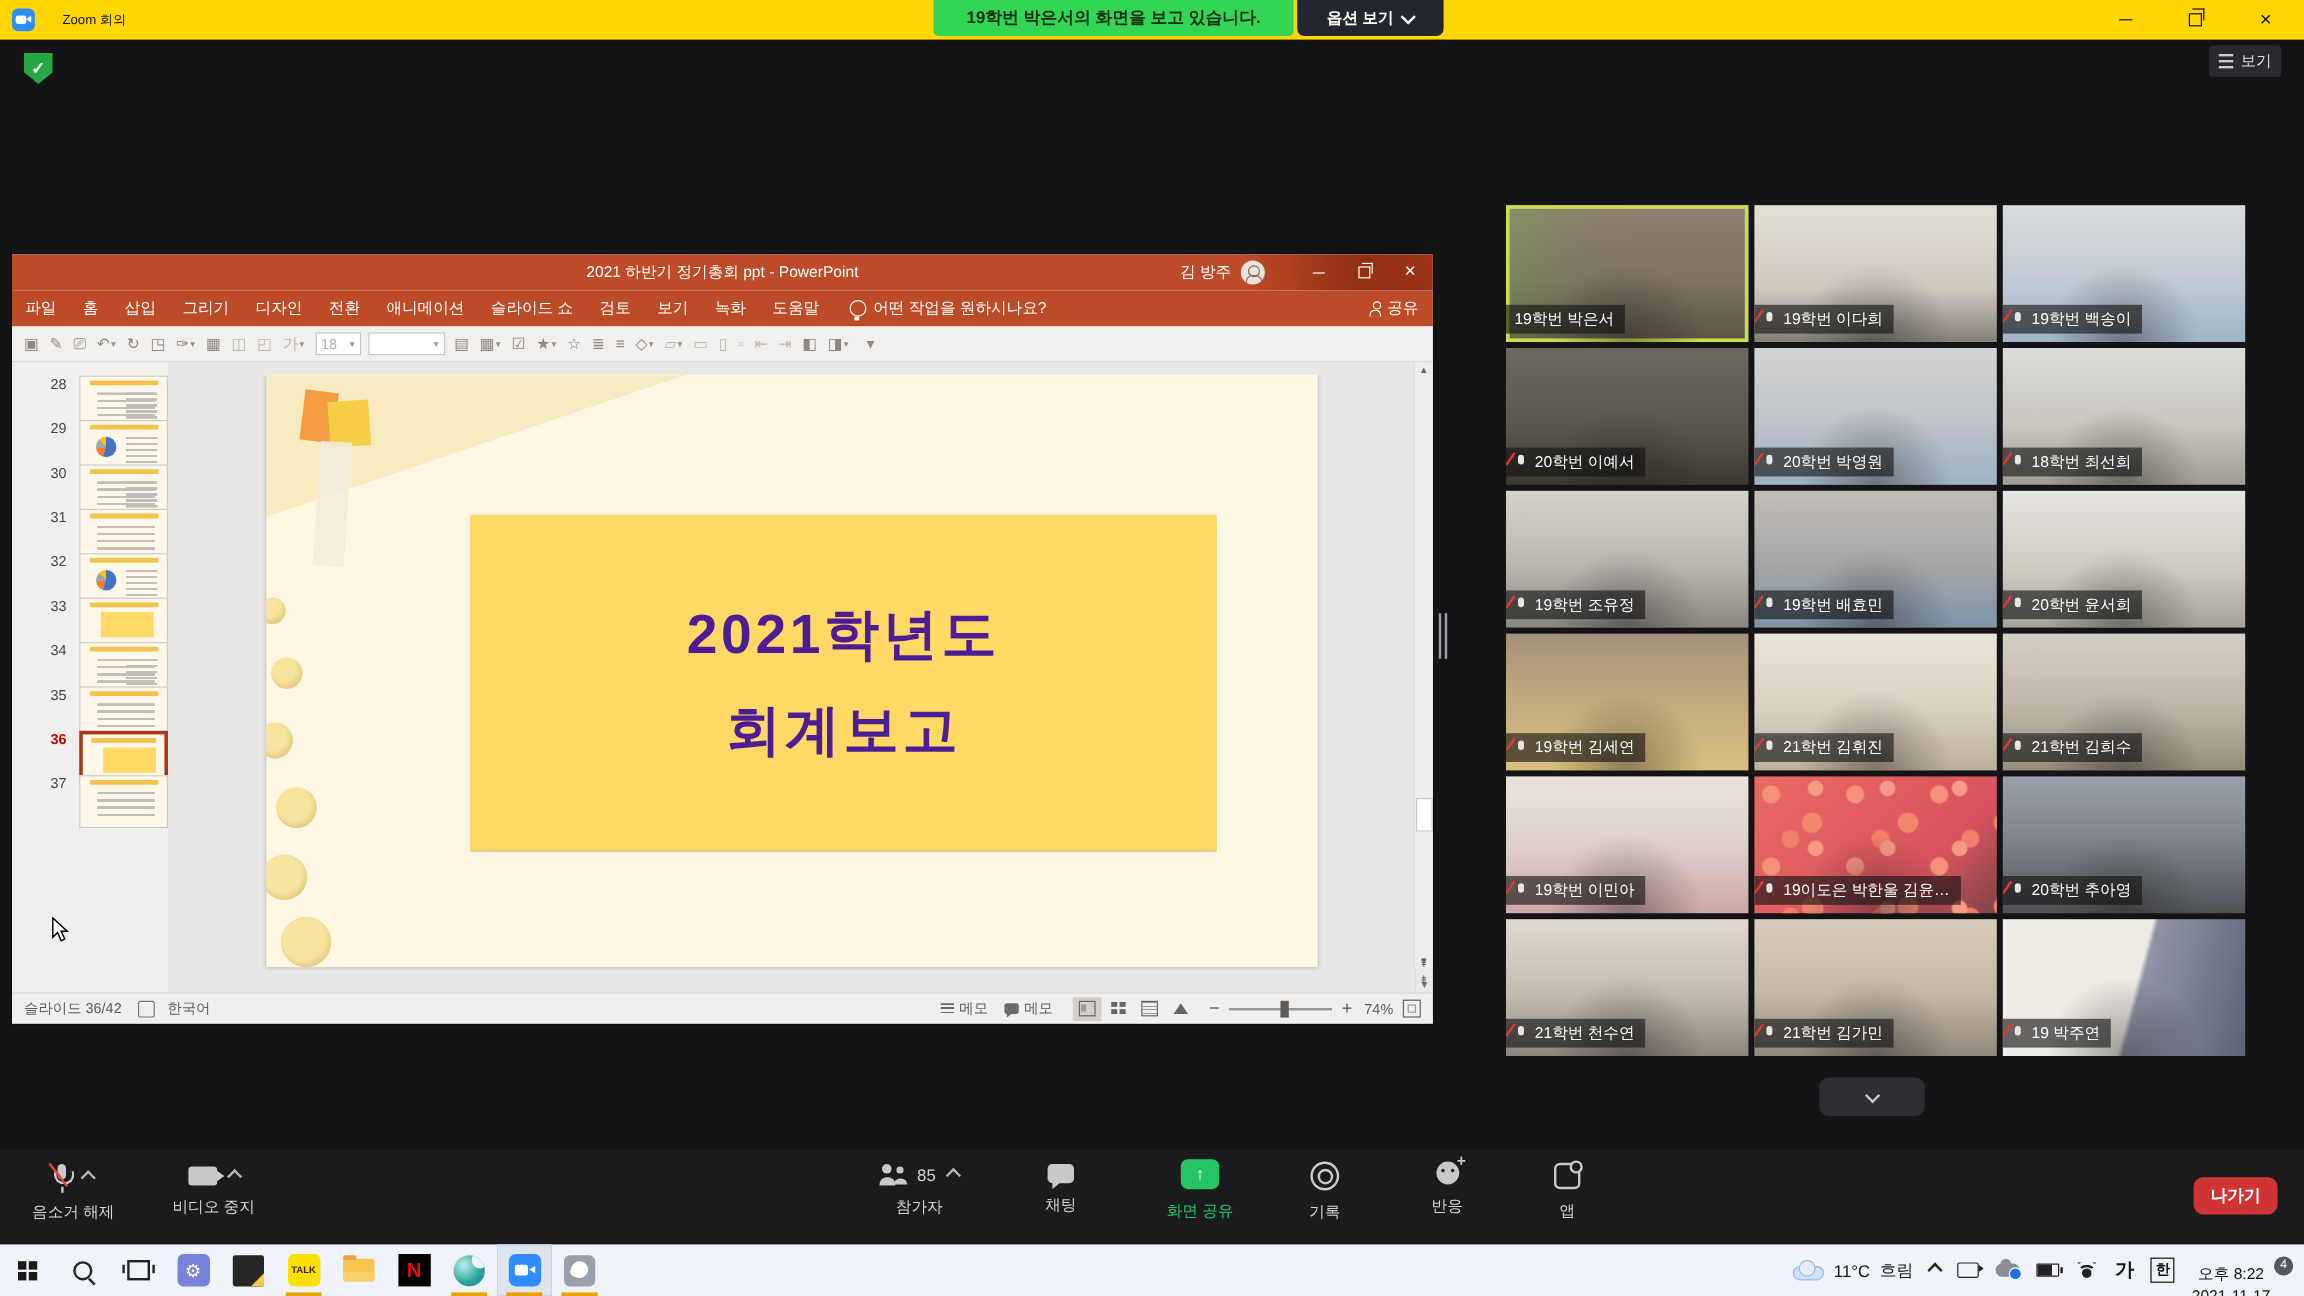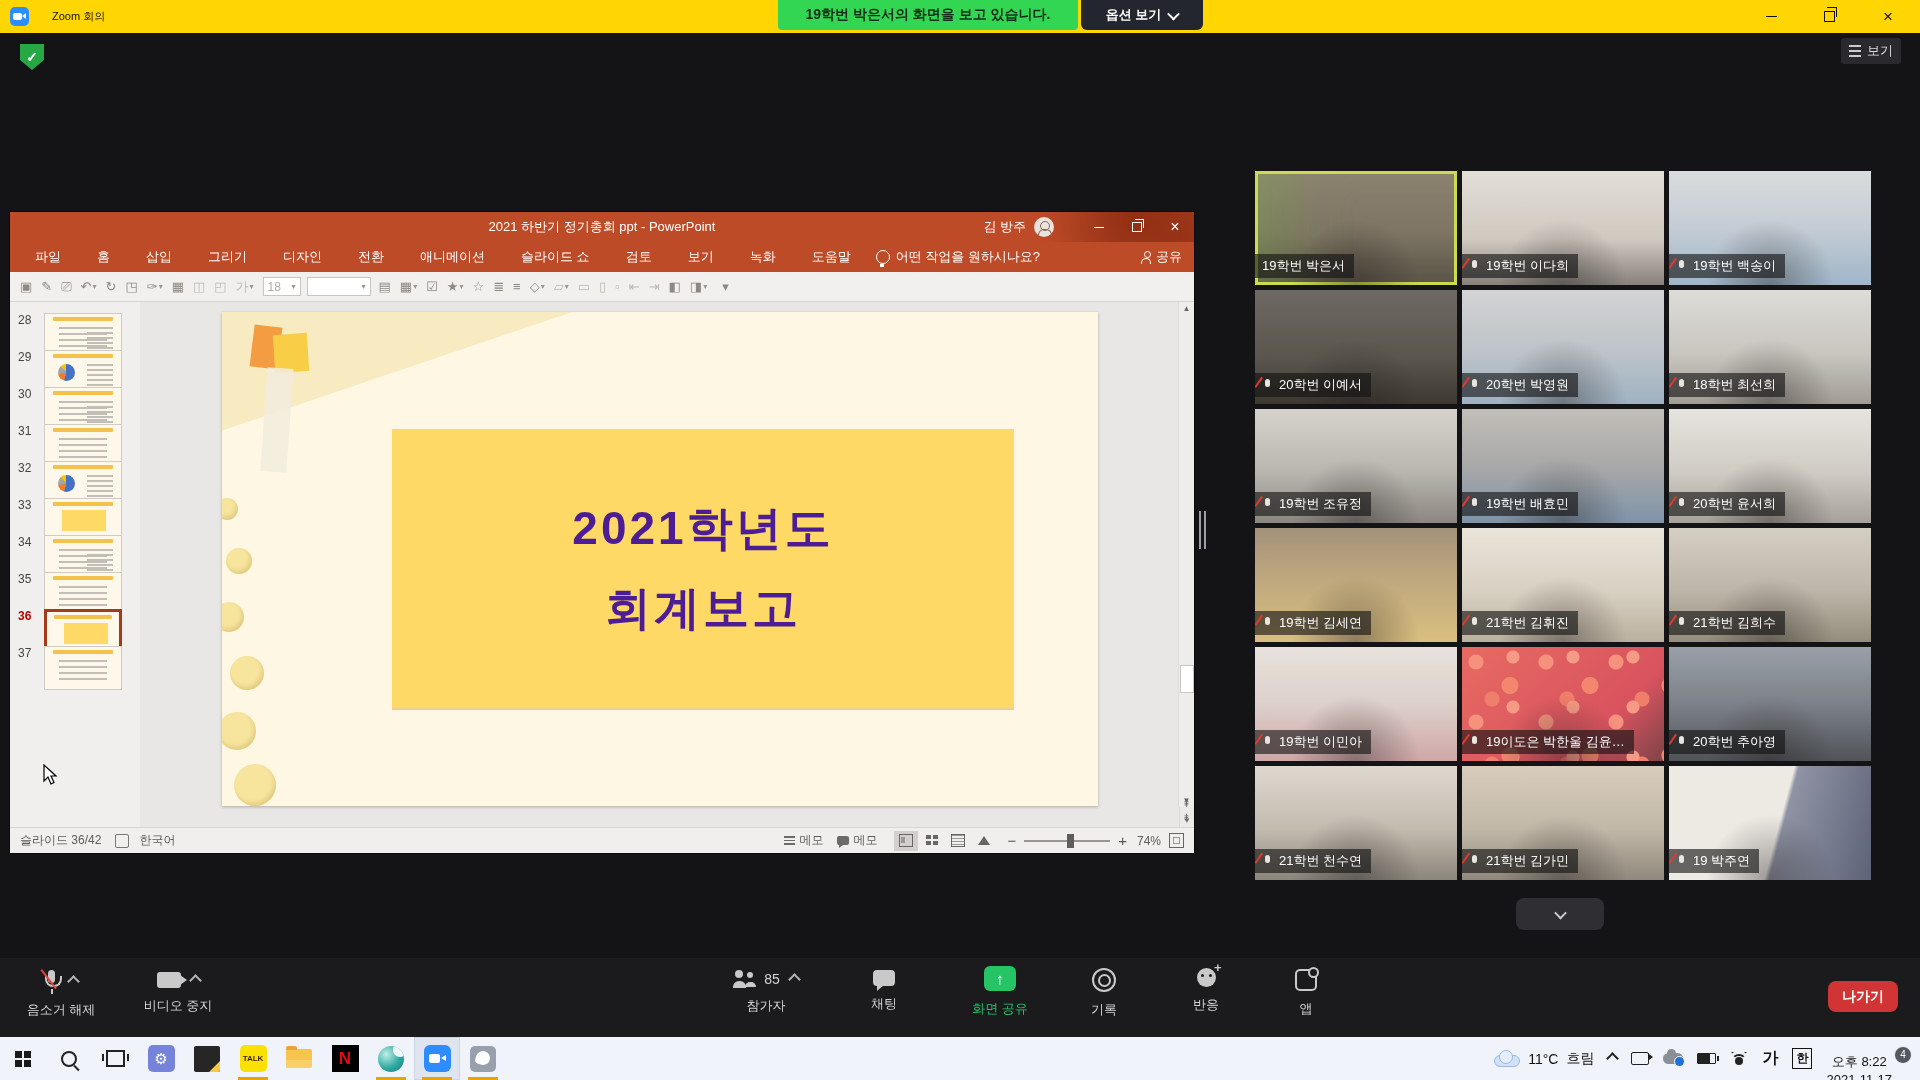--- a/index.html
+++ b/index.html
@@ -48,40 +48,40 @@
   .pacct{position:absolute;right:140px;top:0;height:30px;display:flex;align-items:center;gap:8px;color:#fff;font-size:13px;z-index:2;}
   .avatar{width:20px;height:20px;border-radius:50%;background:#e9e2dd;position:relative;}
   .avatar::before{content:"";position:absolute;left:6px;top:4px;width:8px;height:8px;border-radius:50%;border:1.4px solid #8a6a5a;}
   .avatar::after{content:"";position:absolute;left:4px;top:12px;width:12px;height:6px;border:1.4px solid #8a6a5a;border-bottom:none;border-radius:6px 6px 0 0;}
   .pwbtn{width:38px;height:30px;display:flex;align-items:center;justify-content:center;color:#fff;z-index:2;}
   .min-w{width:10px;border-top:1.4px solid #fff;}
   .res-w{width:8px;height:8px;border:1.3px solid #fff;position:relative;}
   .res-w::before{content:"";position:absolute;left:2px;top:-4px;width:8px;height:8px;border:1.3px solid #fff;border-bottom:none;border-left:none;}
 
   .ptabs{position:absolute;left:0;top:30px;width:100%;height:30px;background:#BE4B27;display:flex;align-items:center;color:#fff;font-size:13px;}
-  .ptab{padding:0 11px;height:30px;display:flex;align-items:center;white-space:nowrap;margin-left:14px;}
+  .ptab{padding:0 11px;height:30px;display:flex;align-items:center;white-space:nowrap;}
   .bulb{width:12px;height:12px;border:1.5px solid #fff;border-radius:50%;position:relative;margin:0 6px 0 14px;}
   .bulb::after{content:"";position:absolute;left:3px;bottom:-4px;width:4px;height:3px;background:#fff;}
   .pshare{position:absolute;right:12px;display:flex;align-items:center;gap:5px;}
   .person-ic{width:10px;height:12px;position:relative;}
   .person-ic::before{content:"";position:absolute;left:2.5px;top:0;width:5px;height:5px;border-radius:50%;border:1.4px solid #fff;}
   .person-ic::after{content:"";position:absolute;left:0;bottom:-1px;width:8px;height:5px;border:1.4px solid #fff;border-bottom:none;border-radius:5px 5px 0 0;}
 
   .qbar{position:absolute;left:0;top:60px;width:100%;height:30px;background:#f2f0ef;border-bottom:1px solid #d6d3d0;
         display:flex;align-items:center;padding-left:10px;box-sizing:border-box;color:#8d8880;font-size:13px;}
   .qbar .qi{margin-right:9px;display:flex;align-items:center;gap:1px;white-space:nowrap;}
   .qbar .dim{color:#bdb9b2;}
   .qbar .dd{font-size:8px;color:#9a968f;}
   .fsize{width:38px;height:19px;border:1px solid #c9c6c2;background:#fff;color:#b0aca6;font-size:12px;
          display:flex;align-items:center;justify-content:space-between;padding:2px 4px;box-sizing:border-box;margin-right:6px;}
   .fbox{width:64px;height:19px;border:1px solid #c9c6c2;background:#fff;display:flex;align-items:center;justify-content:flex-end;padding:0 4px;box-sizing:border-box;margin-right:8px;}
 
   
   .thumbs{position:absolute;left:0;top:90px;bottom:26px;width:130px;background:#f1efee;overflow:hidden;padding-top:11px;box-sizing:border-box;}
-  .titem{display:flex;height:28px;margin-bottom:9px;}
+  .titem{display:flex;height:28px;margin-bottom:9px;padding-left:24px;}
   .tnum{width:26px;padding-left:8px;font-size:12px;color:#444;}
   .tbox{width:78px;height:44px;background:#fdf8ea;border:1px solid #cfccc8;box-sizing:border-box;position:relative;overflow:hidden;}
   .tbox::before{content:"";position:absolute;left:10%;top:3px;right:10%;height:4px;background:#f3c24c;border-radius:1px;}
   .tbox.lines::after{content:"";position:absolute;left:14px;top:13px;width:48px;height:24px;
         background:repeating-linear-gradient(#c2beb8 0 2px, transparent 2px 6px);}
   .mini-pie{position:absolute;left:13px;top:13px;width:17px;height:17px;border-radius:50%;
         background:conic-gradient(#4472c4 0 55%, #ed7d31 0 72%, #a5a5a5 0 88%, #ffc000 0);}
   .mini-side{position:absolute;right:8px;top:13px;width:26px;height:22px;background:repeating-linear-gradient(#c2beb8 0 2px, transparent 2px 5px);}
   .mini-rect{position:absolute;left:17px;top:11px;width:44px;height:21px;background:#FFD966;}
   .titem.sel .tbox{border:3px solid #A33A1B;}

